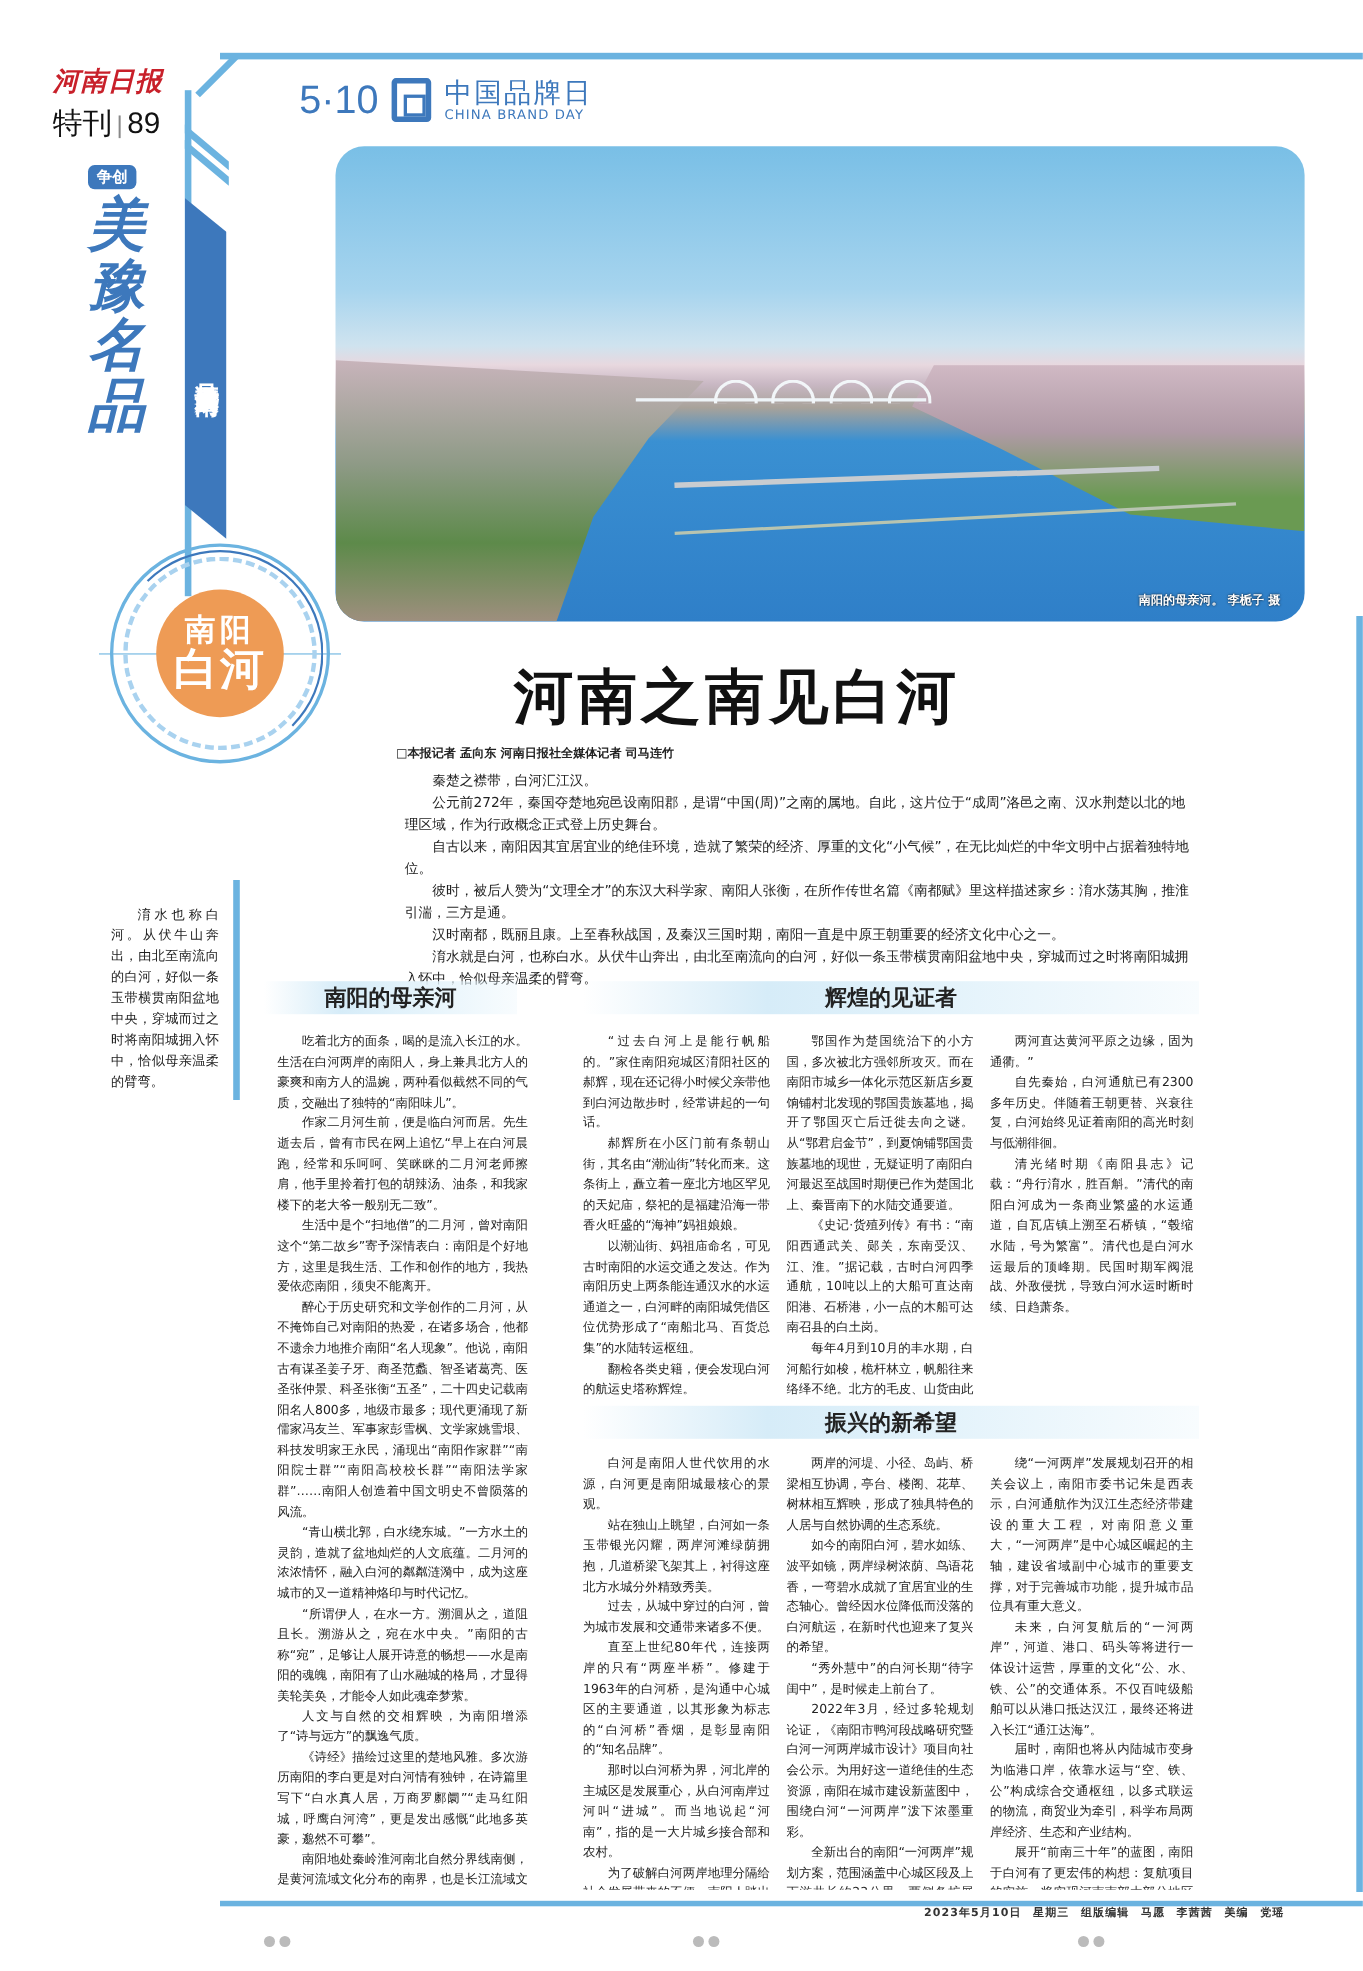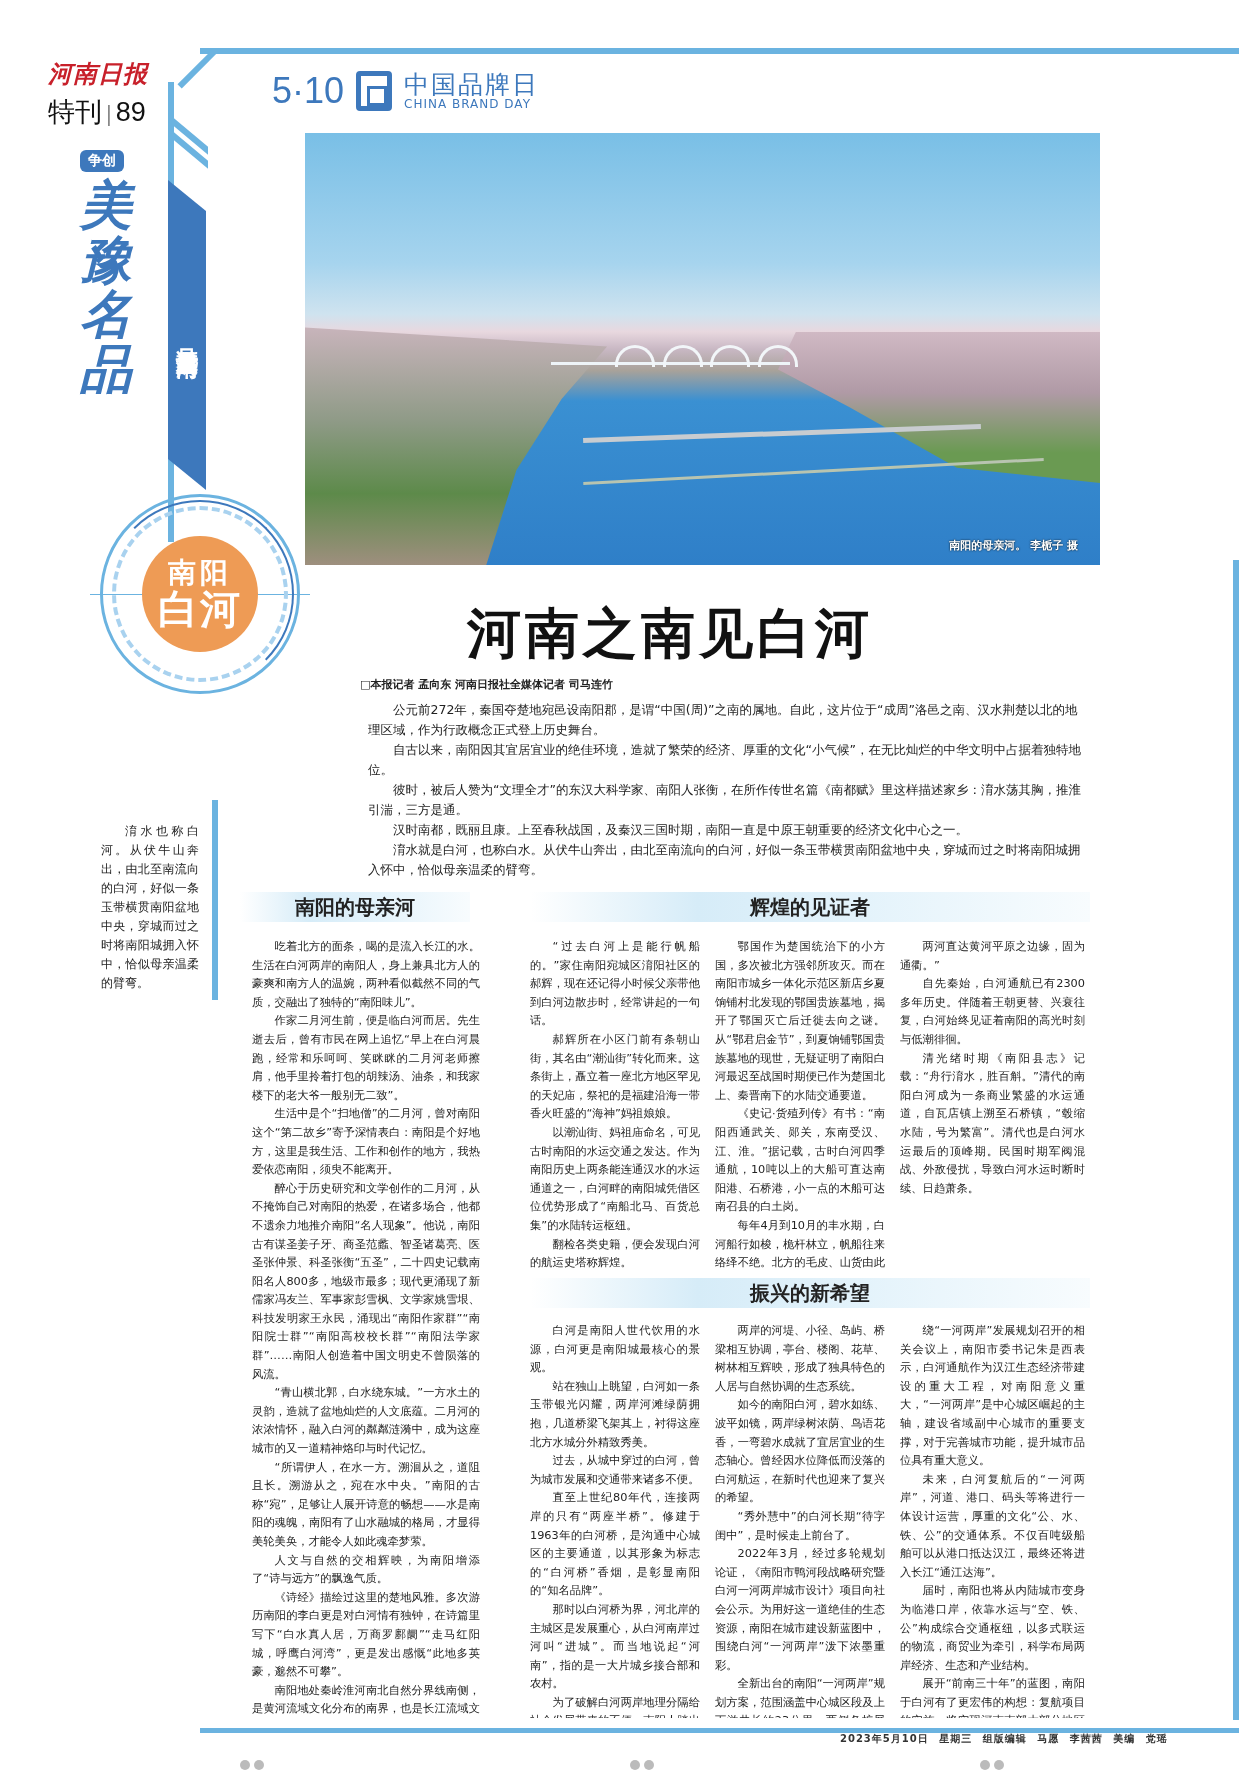--- a/index.html
+++ b/index.html
@@ -41,22 +41,22 @@
   .emblem { position: absolute; left: 100px; top: 494px; width: 200px; height: 200px; }
   .ring1 { position: absolute; inset: 0; border: 3px solid #6bb3e0; border-radius: 50%; }
   .ring2 { position: absolute; inset: 12px; border: 4px dashed #a9d2ef; border-radius: 50%; }
   .ring3 { position: absolute; inset: 6px; border: 2px solid transparent; border-top-color: #3d78bc; border-right-color: #3d78bc; border-radius: 50%; }
   .emblem-core { position: absolute; left: 42px; top: 42px; width: 116px; height: 116px; background: #ee9b55; border-radius: 50%; display: flex; flex-direction: column; align-items: center; justify-content: center; color: #fff; font-weight: bold; line-height: 1.05; }
   .emblem-l1 { font-size: 28px; letter-spacing: 4px; }
   .emblem-l2 { font-size: 40px; letter-spacing: 2px; }
   .emblem-hline { position: absolute; left: -10px; top: 100px; width: 220px; height: 1px; background: #6bb3e0; }
 
   
-  .photo { position: absolute; left: 305px; top: 133px; width: 795px; height: 432px; overflow: hidden;
-    background: linear-gradient(180deg, #79bfe6 0%, #a6d4ee 30%, #cfe3ef 42%, #e8d8df 46%, #c9b8c4 50%, #a8a29a 55%, #3a90d2 62%, #2f7fc8 100%); }
+  .photo { position: absolute; left: 305px; top: 133px; width: 881px; height: 432px; overflow: hidden;
+    background: linear-gradient(180deg, #79bfe6 0%, #a6d4ee 30%, #cfe3ef 42%, #e8d8df 46%, #c9b8c4 50%, #a8a29a 55%, #3a90d2 62%, #2f7fc8 100%); border-radius: 26px; }
   .photo .city-left { position: absolute; left: 0; top: 45%; width: 38%; height: 55%; background: linear-gradient(180deg, #c8b4bb, #8e9a86 40%, #5d8a4a 70%, #9e8f7e); clip-path: polygon(0 0, 100% 8%, 85% 30%, 70% 60%, 60% 100%, 0 100%); }
   .photo .city-right { position: absolute; right: 0; top: 46%; width: 45%; height: 35%; background: linear-gradient(180deg, #d0b9c4, #b09aa6 40%, #6a9a52 80%); clip-path: polygon(15% 0, 100% 0, 100% 100%, 60% 90%, 30% 50%, 10% 25%); }
   .photo .bridge1 { position: absolute; left: 31%; top: 53%; width: 30%; height: 3px; background: #eef4f8; }
   .photo .arch { position: absolute; top: 49%; width: 40px; height: 22px; border: 3px solid #f2f6f9; border-bottom: none; border-radius: 40px 40px 0 0; }
   .photo .bridge2 { position: absolute; left: 35%; top: 69%; width: 50%; height: 5px; background: #c8ccd0; transform: rotate(-2deg); }
   .photo .bridge3 { position: absolute; left: 35%; top: 78%; width: 58%; height: 3px; background: #b8c4b0; transform: rotate(-3deg); }
   .photo-caption { position: absolute; right: 22px; bottom: 12px; color: #fff; font-size: 11px; font-weight: bold; text-shadow: 0 0 2px #000; }
 
   
   .headline { position: absolute; left: 360px; top: 598px; width: 620px; text-align: center; font-family: "DejaVu Serif", "Liberation Serif", serif; font-weight: bold; font-size: 54px; letter-spacing: 4px; color: #111; }
@@ -140,20 +140,21 @@
   <div class="arch" style="left:57%"></div>
   <div class="bridge2"></div>
   <div class="bridge3"></div>
   <div class="photo-caption">南阳的母亲河。 李栀子 摄</div>
 </div>
 
 <h1 class="headline">河南之南见白河</h1>
 <div class="byline">□本报记者 孟向东 河南日报社全媒体记者 司马连竹</div>
 
 <div class="lead">
+  <p>秦楚之襟带，白河汇江汉。</p>
   <p>公元前272年，秦国夺楚地宛邑设南阳郡，是谓“中国(周)”之南的属地。自此，这片位于“成周”洛邑之南、汉水荆楚以北的地理区域，作为行政概念正式登上历史舞台。</p>
   <p>自古以来，南阳因其宜居宜业的绝佳环境，造就了繁荣的经济、厚重的文化“小气候”，在无比灿烂的中华文明中占据着独特地位。</p>
   <p>彼时，被后人赞为“文理全才”的东汉大科学家、南阳人张衡，在所作传世名篇《南都赋》里这样描述家乡：淯水荡其胸，推淮引湍，三方是通。</p>
   <p>汉时南都，既丽且康。上至春秋战国，及秦汉三国时期，南阳一直是中原王朝重要的经济文化中心之一。</p>
   <p>淯水就是白河，也称白水。从伏牛山奔出，由北至南流向的白河，好似一条玉带横贯南阳盆地中央，穿城而过之时将南阳城拥入怀中，恰似母亲温柔的臂弯。</p>
 </div>
 
 <div class="side-quote">
   <p>淯水也称白河。从伏牛山奔出，由北至南流向的白河，好似一条玉带横贯南阳盆地中央，穿城而过之时将南阳城拥入怀中，恰似母亲温柔的臂弯。</p>
 </div>

